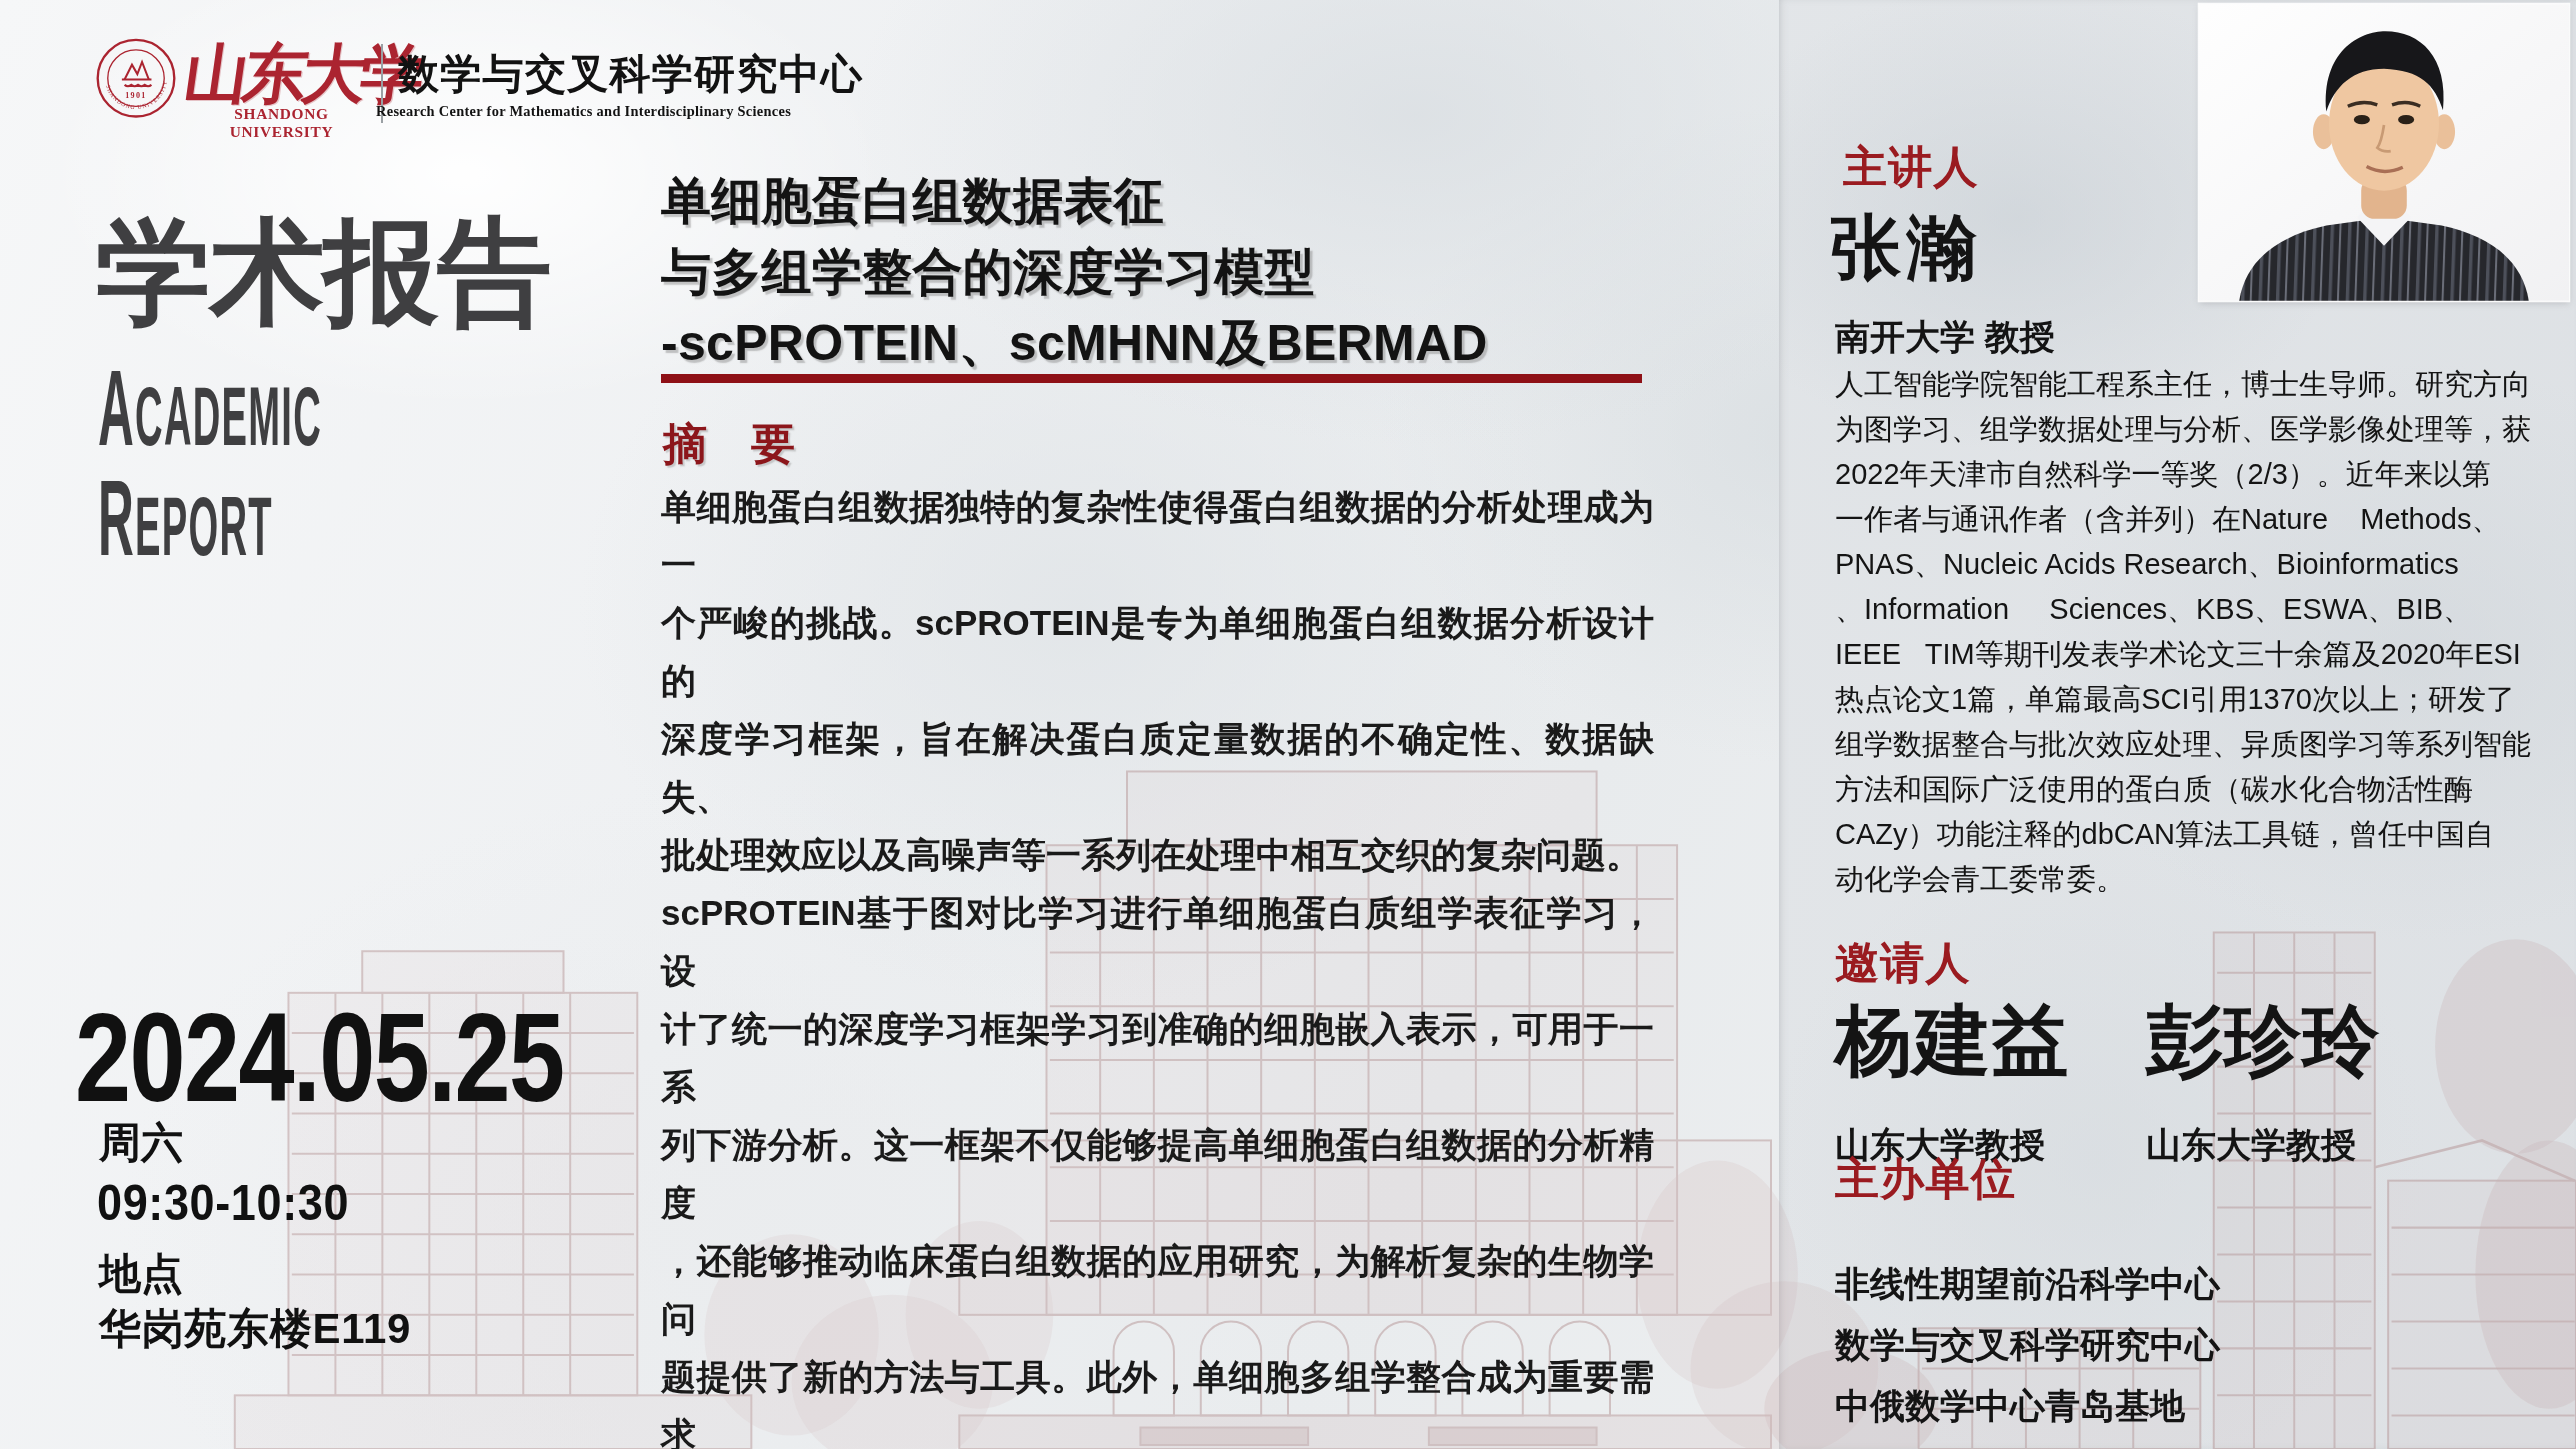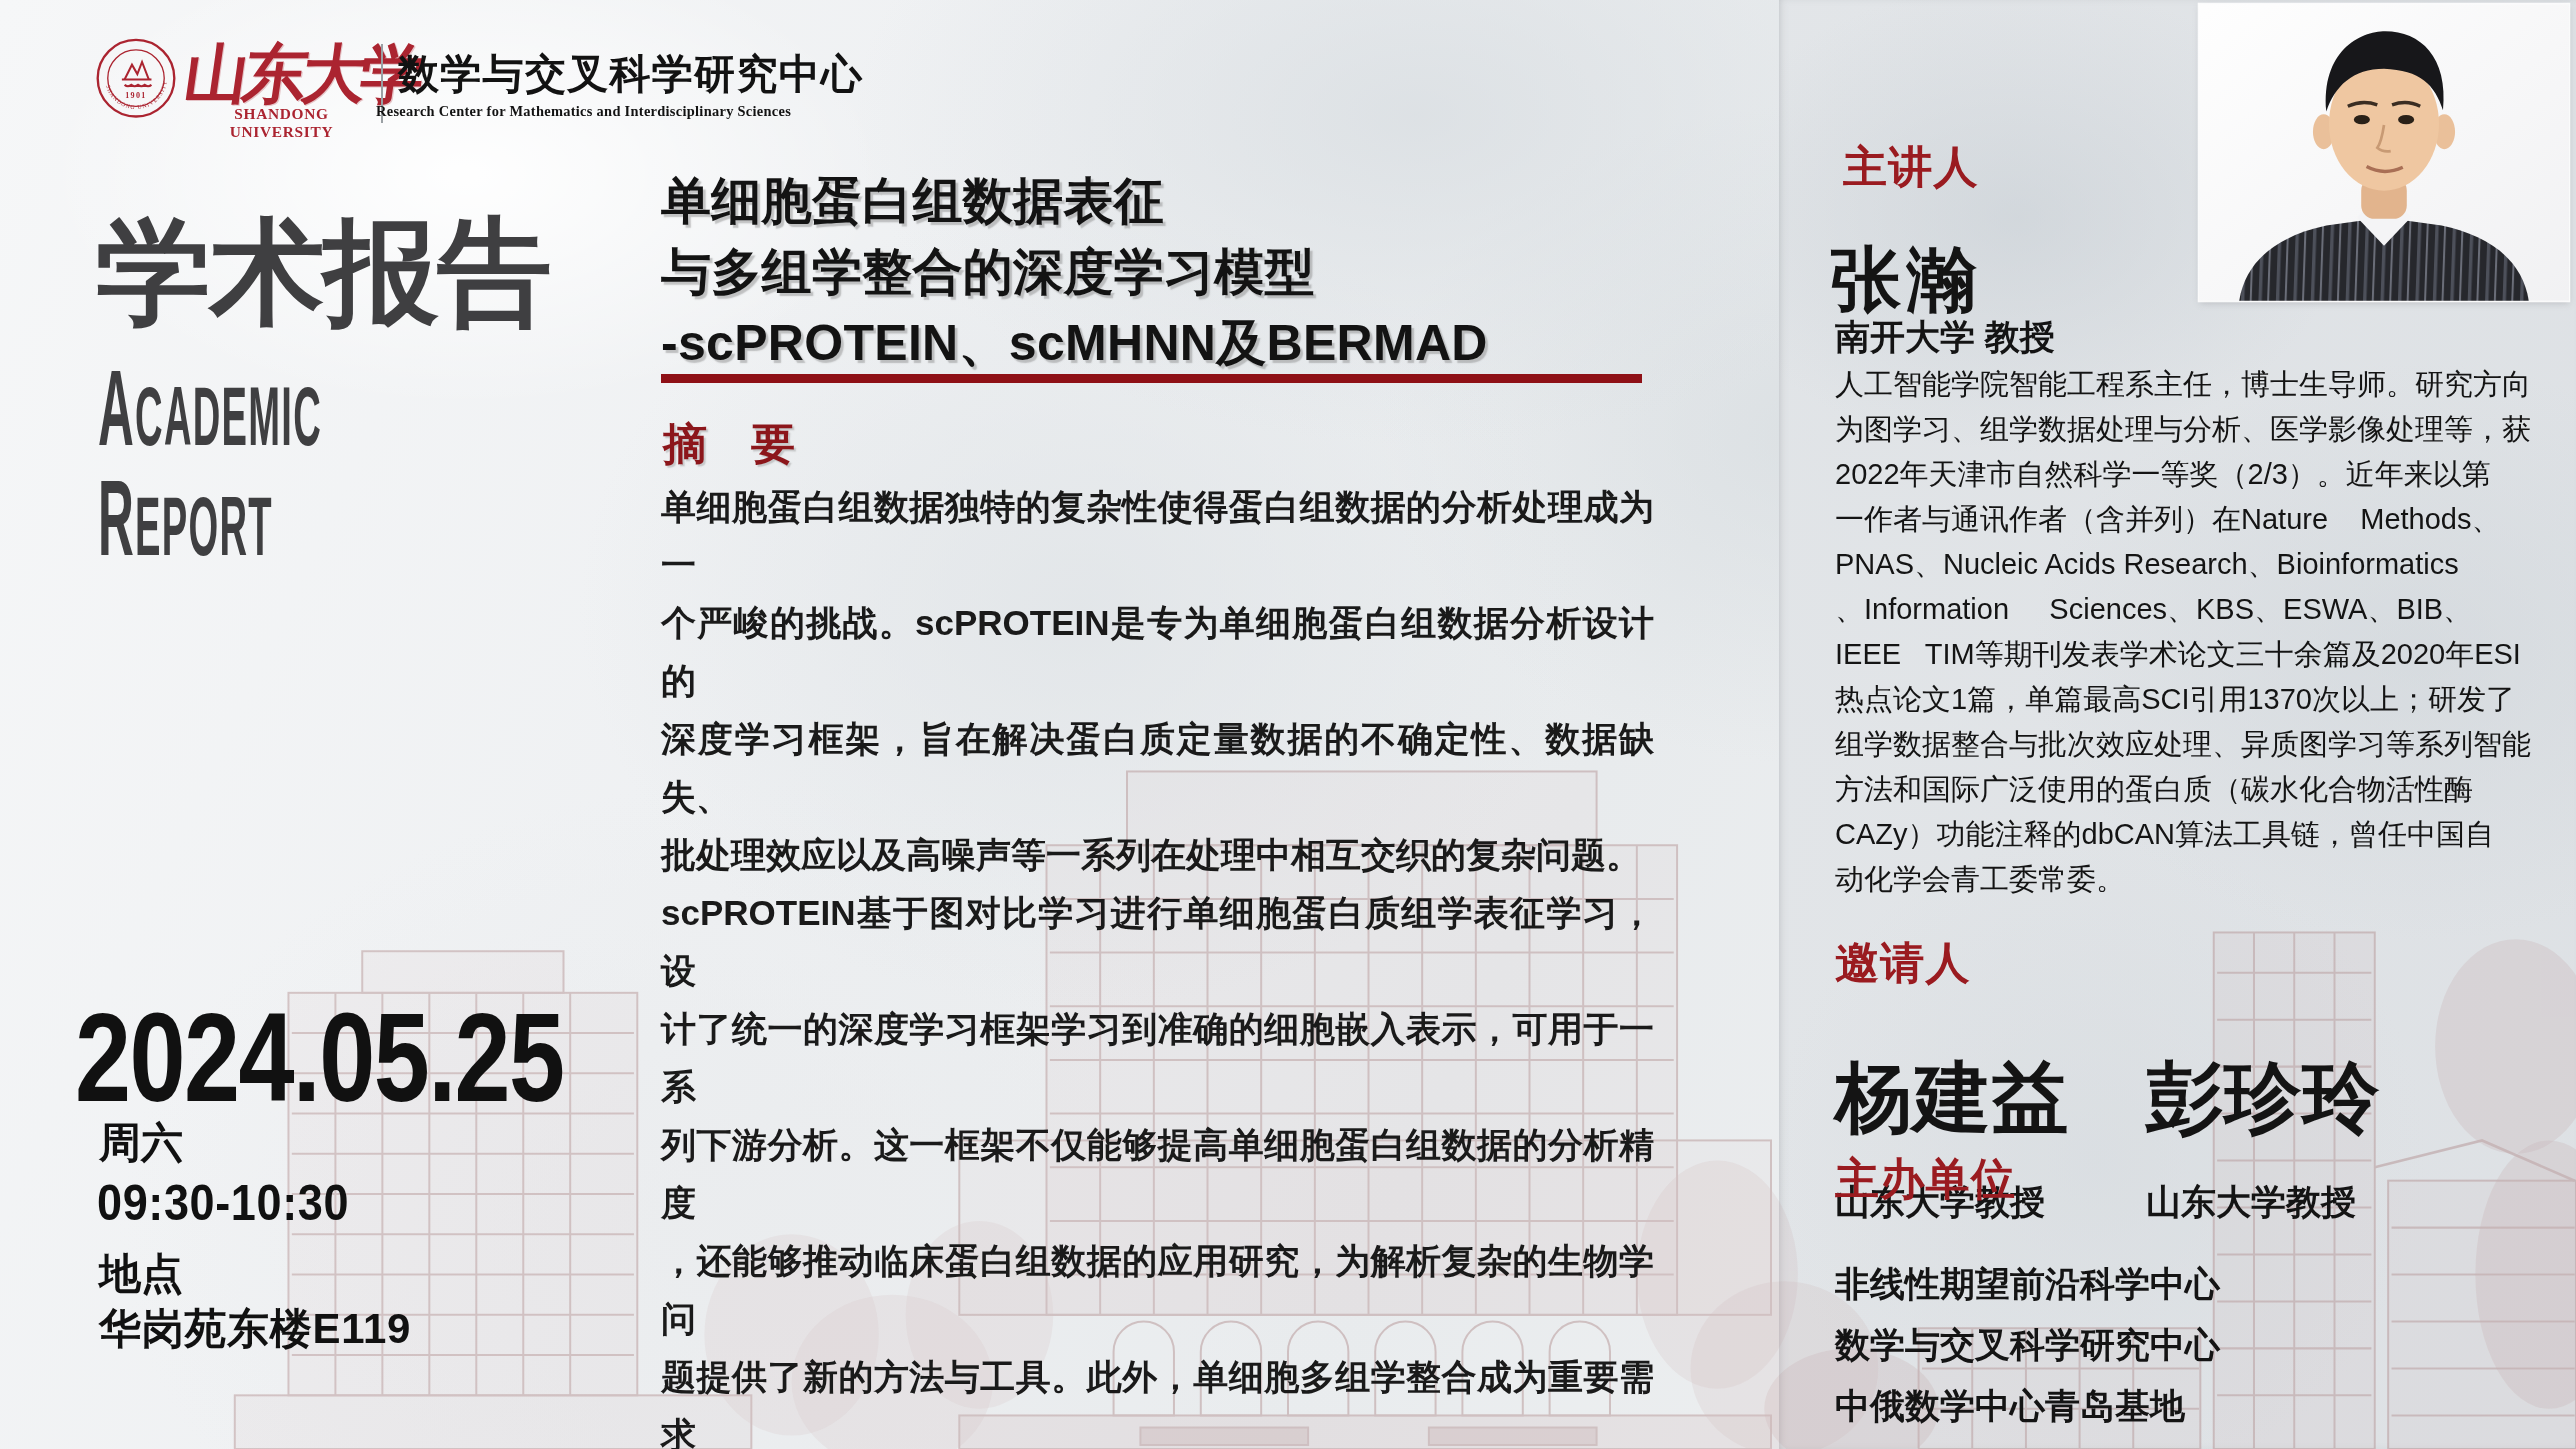--- a/index.html
+++ b/index.html
@@ -60,28 +60,28 @@
   
   .talk-title{left:661px;top:166px;width:1006px;font-size:50px;font-weight:bold;color:#131313;
     line-height:71px;text-shadow:2.7px 2.7px 1.3px rgba(130,130,130,0.45);letter-spacing:0.3px;white-space:nowrap;}
   .title-rule{left:661px;top:374px;width:981px;height:8.7px;background:#8e1016;}
   .abs-label{left:663px;top:415px;font-size:44px;font-weight:bold;color:#8c161b;
     text-shadow:2px 2px 1.3px rgba(140,140,140,0.4);}
   .abs-text{left:661px;top:478px;width:993px;font-size:35px;line-height:58px;font-weight:600;
     color:#1a1a1a;white-space:pre-wrap;text-align:justify;}
   
   .spk-label{left:1835px;top:138px;font-size:44px;font-weight:bold;color:#9a1b20;letter-spacing:1.3px;margin-left:8px;}
-  .spk-name{left:1830px;top:201px;font-size:71px;font-weight:bold;color:#141414;letter-spacing:5.4px;margin-top:32px;}
+  .spk-name{left:1830px;top:201px;font-size:71px;font-weight:bold;color:#141414;letter-spacing:5.4px;}
   .spk-affil{left:1835px;top:314px;font-size:35px;font-weight:600;color:#141414;}
   .photo{left:2199px;top:4px;width:370px;height:297px;background:#fbfbfb;
     box-shadow:0 0 0 1.3px rgba(255,255,255,0.9),1.3px 2px 6.7px rgba(120,120,125,0.35);}
   .bio{left:1835px;top:362px;width:726px;font-size:29px;line-height:45px;font-weight:400;
     color:#141414;white-space:pre-wrap;text-align:justify;}
   .inv-label{left:1835px;top:934px;font-size:44px;font-weight:bold;color:#9a1b20;letter-spacing:1.3px;}
-  .inv-row{left:1835px;top:1055px;display:flex;gap:76px;}
+  .inv-row{left:1835px;top:998px;display:flex;gap:76px;}
   .inv-name{font-size:77px;font-weight:bold;color:#141414;letter-spacing:1.3px;line-height:84px;}
   .inv-affil{margin-top:40px;font-size:35px;font-weight:600;color:#141414;}
   .org-label{left:1835px;top:1126px;font-size:44px;font-weight:bold;color:#9a1b20;letter-spacing:1.3px;margin-top:24px;}
   .org-list{left:1835px;top:1253px;font-size:35px;line-height:61px;font-weight:600;color:#141414;white-space:pre-line;}
 </style>
 </head>
 <body>
 
 <div class="poster" data-name="academic-report-poster">
 

